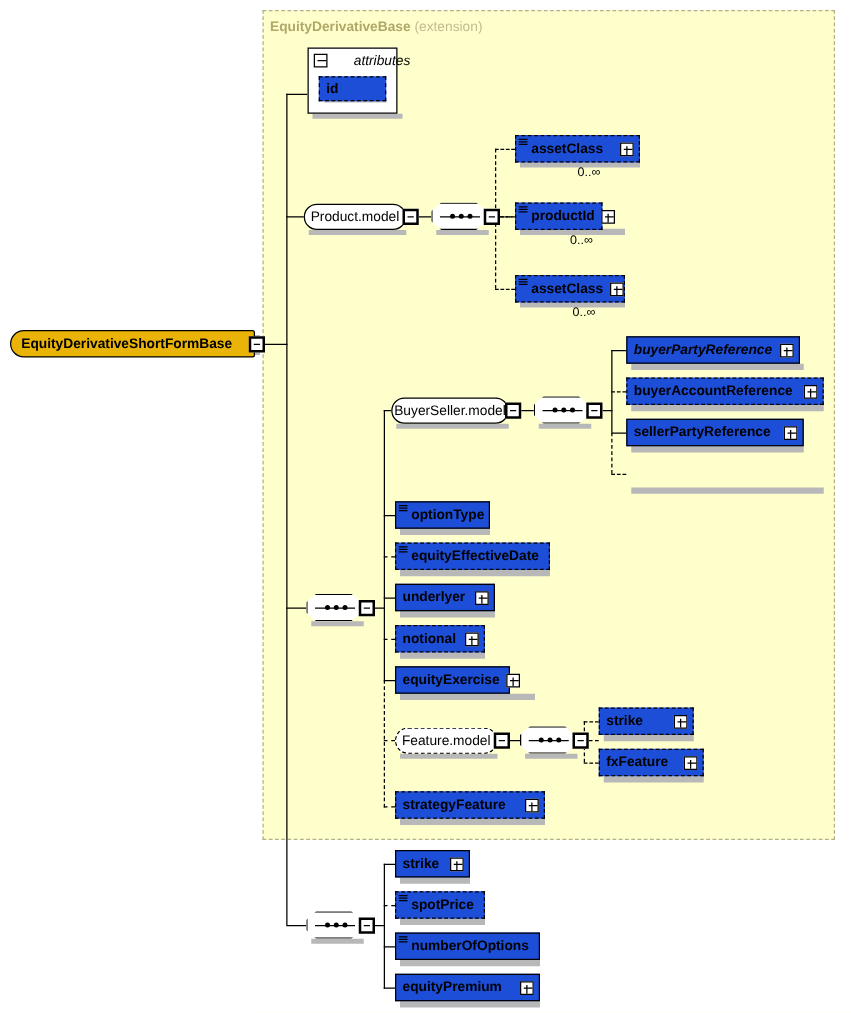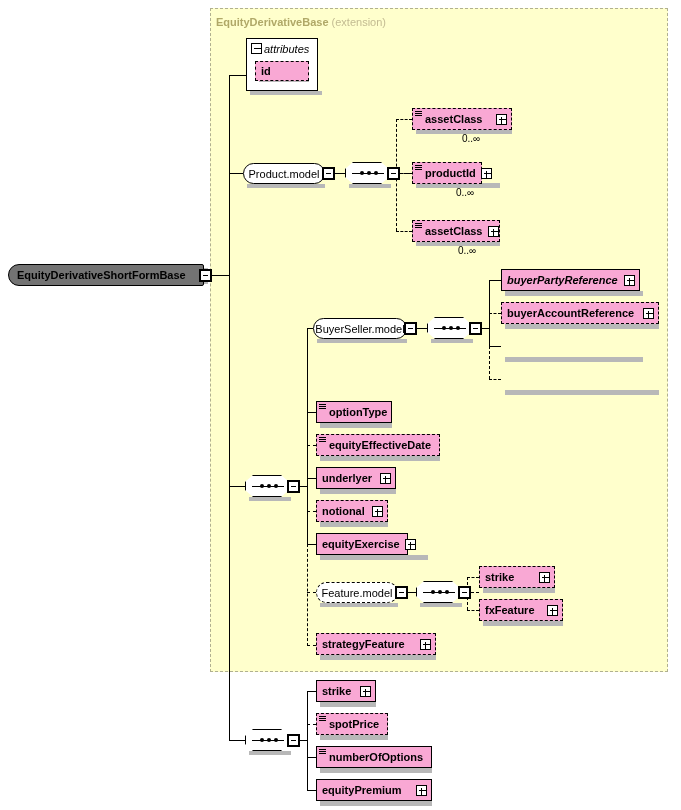--- a/index.html
+++ b/index.html
@@ -13,21 +13,21 @@
 
   
   .ln{position:absolute;background:#000;}
   .lnh{height:1px;}
   .lnv{width:1px;}
   .dln{position:absolute;}
   .dlnh{border-top:1px dashed #000;height:0;}
   .dlnv{border-left:1px dashed #000;width:0;}
 
   
-  .node{position:absolute;box-sizing:border-box;background:#f9a8d4;
+  .node{position:absolute;box-sizing:border-box;background:#1d4ed8;
         display:flex;align-items:center;height:22px;
         font-size:11px;font-weight:bold;color:#000;white-space:nowrap;}
   .node.solid{border:1px solid #000;}
   .node.dash{border:1px dashed #000;}
   .nshadow{position:absolute;background:#b8b8b8;z-index:0;}
 
   .node .lbl{padding:0 5px;line-height:20px;}
   .node.hasicon .lbl{padding-left:12px;}
 
   
@@ -55,27 +55,27 @@
   
   .seqbox{position:absolute;width:44px;height:22px;background:#fff;border:1px solid #000;
           box-sizing:border-box;z-index:3;
           clip-path:polygon(8px 0,36px 0,44px 7px,44px 15px,36px 22px,8px 22px,0 15px,0 7px);}
   .seqbox .dots{position:absolute;left:6px;top:10px;width:32px;height:1px;background:#000;}
   .seqbox .d{position:absolute;top:8px;width:4px;height:4px;background:#000;border-radius:50%;}
 
   
   .attrbox{position:absolute;background:#fff;border:1px solid #000;box-sizing:border-box;z-index:3;}
   .attrbox .hdr{position:relative;height:19px;display:flex;align-items:center;
-                font-size:11px;font-style:italic;color:#000;padding-left:17px;}
+                font-size:11px;font-style:italic;color:#000;padding-left:36px;}
   .attrbox .hdr .minus{position:absolute;left:4px;top:4px;width:11px;height:11px;
                        border:1px solid #000;background:#fff;box-sizing:border-box;}
   .attrbox .hdr .minus::before{content:"";position:absolute;left:2px;top:4px;width:7px;height:1px;background:#000;}
 
   .card{position:absolute;font-size:10px;color:#000;white-space:nowrap;}
-  .rootnode{position:absolute;height:22px;background:#737373;border:1px solid #000;
+  .rootnode{position:absolute;height:22px;background:#eab308;border:1px solid #000;
             border-radius:11px 2px 2px 11px;box-sizing:border-box;display:flex;align-items:center;
             font-size:11px;font-weight:bold;z-index:3;padding-left:8px;white-space:nowrap;}
 </style>
 </head>
 <body>
 
 <div id="canvas">
 
   <div class="panel" style="left:210px;top:8px;width:458px;height:664px;"></div>
   <div class="panel-title" style="left:216px;top:16px;">
@@ -211,20 +211,24 @@
     <span class="exp-in plus" style="margin-left:auto;"></span>
   </div>
 
   <div class="nshadow" style="left:505px;top:324px;width:154px;height:5px;"></div>
   <div class="node dash" style="left:501px;top:302px;width:158px;">
     <span class="lbl">buyerAccountReference</span>
     <span class="exp-in plus" style="margin-left:auto;"></span>
   </div>
 
   <div class="nshadow" style="left:505px;top:357px;width:138px;height:5px;"></div>
+  <div class="node solid" style="left:501px;top:335px;width:142px;">
+    <span class="lbl">sellerPartyReference</span>
+    <span class="exp-in plus" style="margin-left:auto;"></span>
+  </div>
 
   <div class="nshadow" style="left:505px;top:390px;width:154px;height:5px;"></div>
 
   <div class="ln lnh" style="left:307px;top:412px;width:9px;"></div>
   <div class="nshadow" style="left:320px;top:423px;width:72px;height:5px;"></div>
   <div class="node solid hasicon" style="left:316px;top:401px;width:76px;">
     <span class="seqicon">
         <i></i>
         <i></i>
         <i></i>

